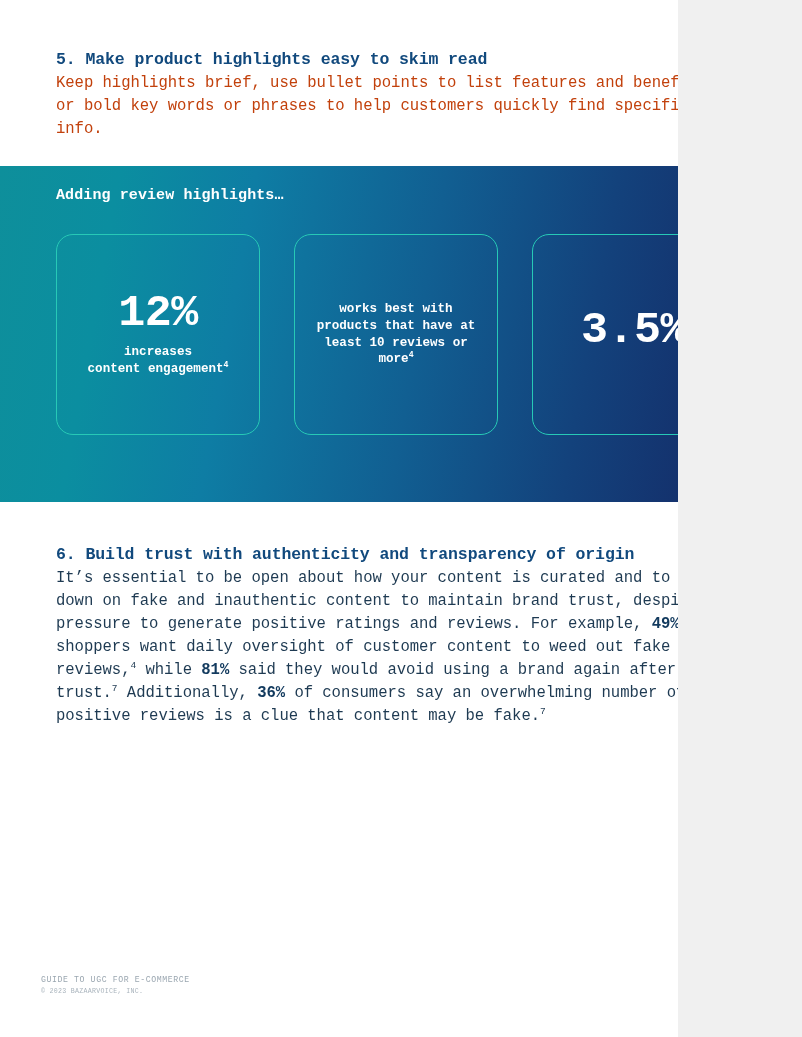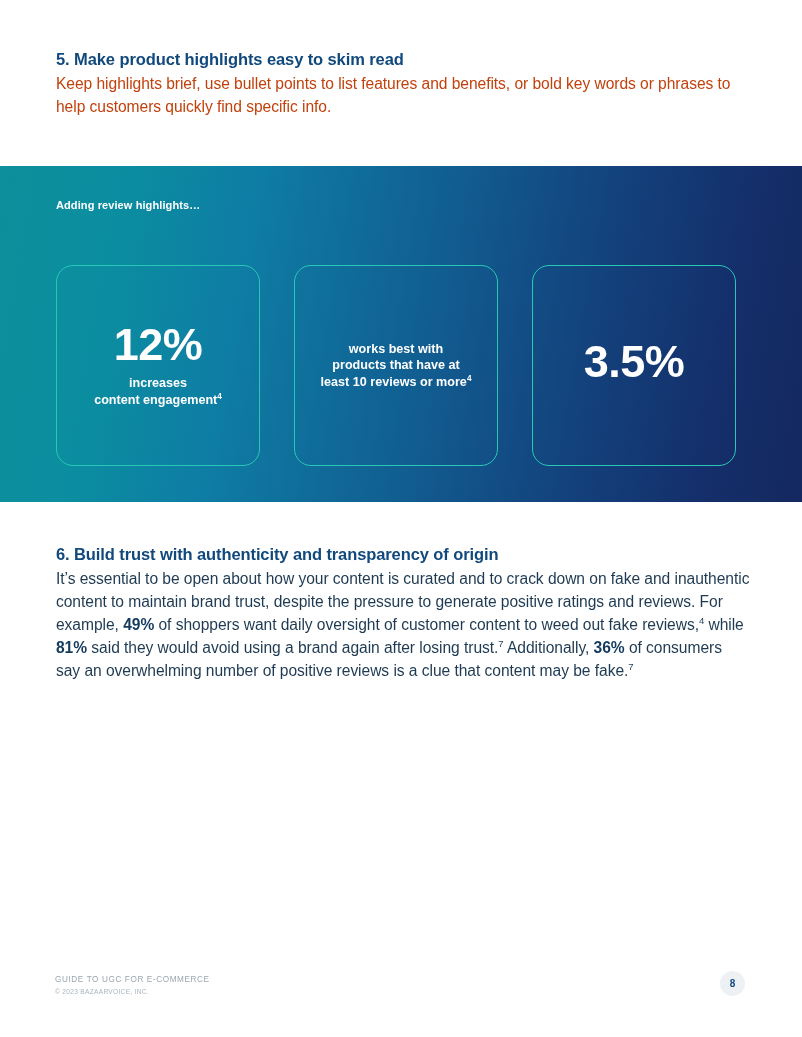--- a/index.html
+++ b/index.html
@@ -8,24 +8,25 @@
     background: #f0f0f0;
   }
   body {
     width: 802px;
     height: 1037px;
     font-family: "Liberation Sans", sans-serif;
     -webkit-font-smoothing: antialiased;
   }
   .page {
     position: relative;
-    width: 802px;
+    width: 678px;
     height: 1037px;
     background: #ffffff;
     overflow: hidden;
+    font-family: Liberation Mono, monospace;
   }
 
   
   .section-top {
     position: absolute;
     left: 0;
     top: 0;
     width: 802px;
     padding-top: 50px;
     box-sizing: border-box;
@@ -55,30 +56,30 @@
     left: 0;
     top: 166px;
     width: 802px;
     height: 336px;
     background: linear-gradient(100deg, #0e8f9b 0%, #0b8ea0 14%, #0e7da4 30%, #115f92 52%, #13427c 72%, #142f6b 88%, #15285f 100%);
     overflow: hidden;
   }
   .band-title {
     position: absolute;
     left: 56px;
-    top: 33px;
-    font-size: 11px;
+    top: 21px;
+    font-size: 15px;
     font-weight: bold;
     color: #ffffff;
     letter-spacing: 0.1px;
   }
   .cards {
     position: absolute;
     left: 56px;
-    top: 99px;
+    top: 68px;
     display: flex;
     gap: 34px;
   }
   .card {
     width: 204px;
     height: 201px;
     border: 1.6px solid #27c9b6;
     border-radius: 17px;
     display: flex;
     flex-direction: column;
@@ -123,21 +124,21 @@
     padding-left: 56px;
     padding-right: 52px;
     letter-spacing: -0.05px;
   }
   .sec6-body b { font-weight: bold; color: #123a5e; margin-top: 42px; }
   .sec6-body sup { font-size: 9.5px; vertical-align: super; line-height: 0; }
 
   
   .footer {
     position: absolute;
-    left: 55px;
+    left: 41px;
     bottom: 40px;
     width: 690px;
   }
   .footer-left {
     font-size: 8.2px;
     color: #9aa6b0;
     letter-spacing: 0.6px;
     line-height: 1.55;
   }
   .footer-left .copy {

